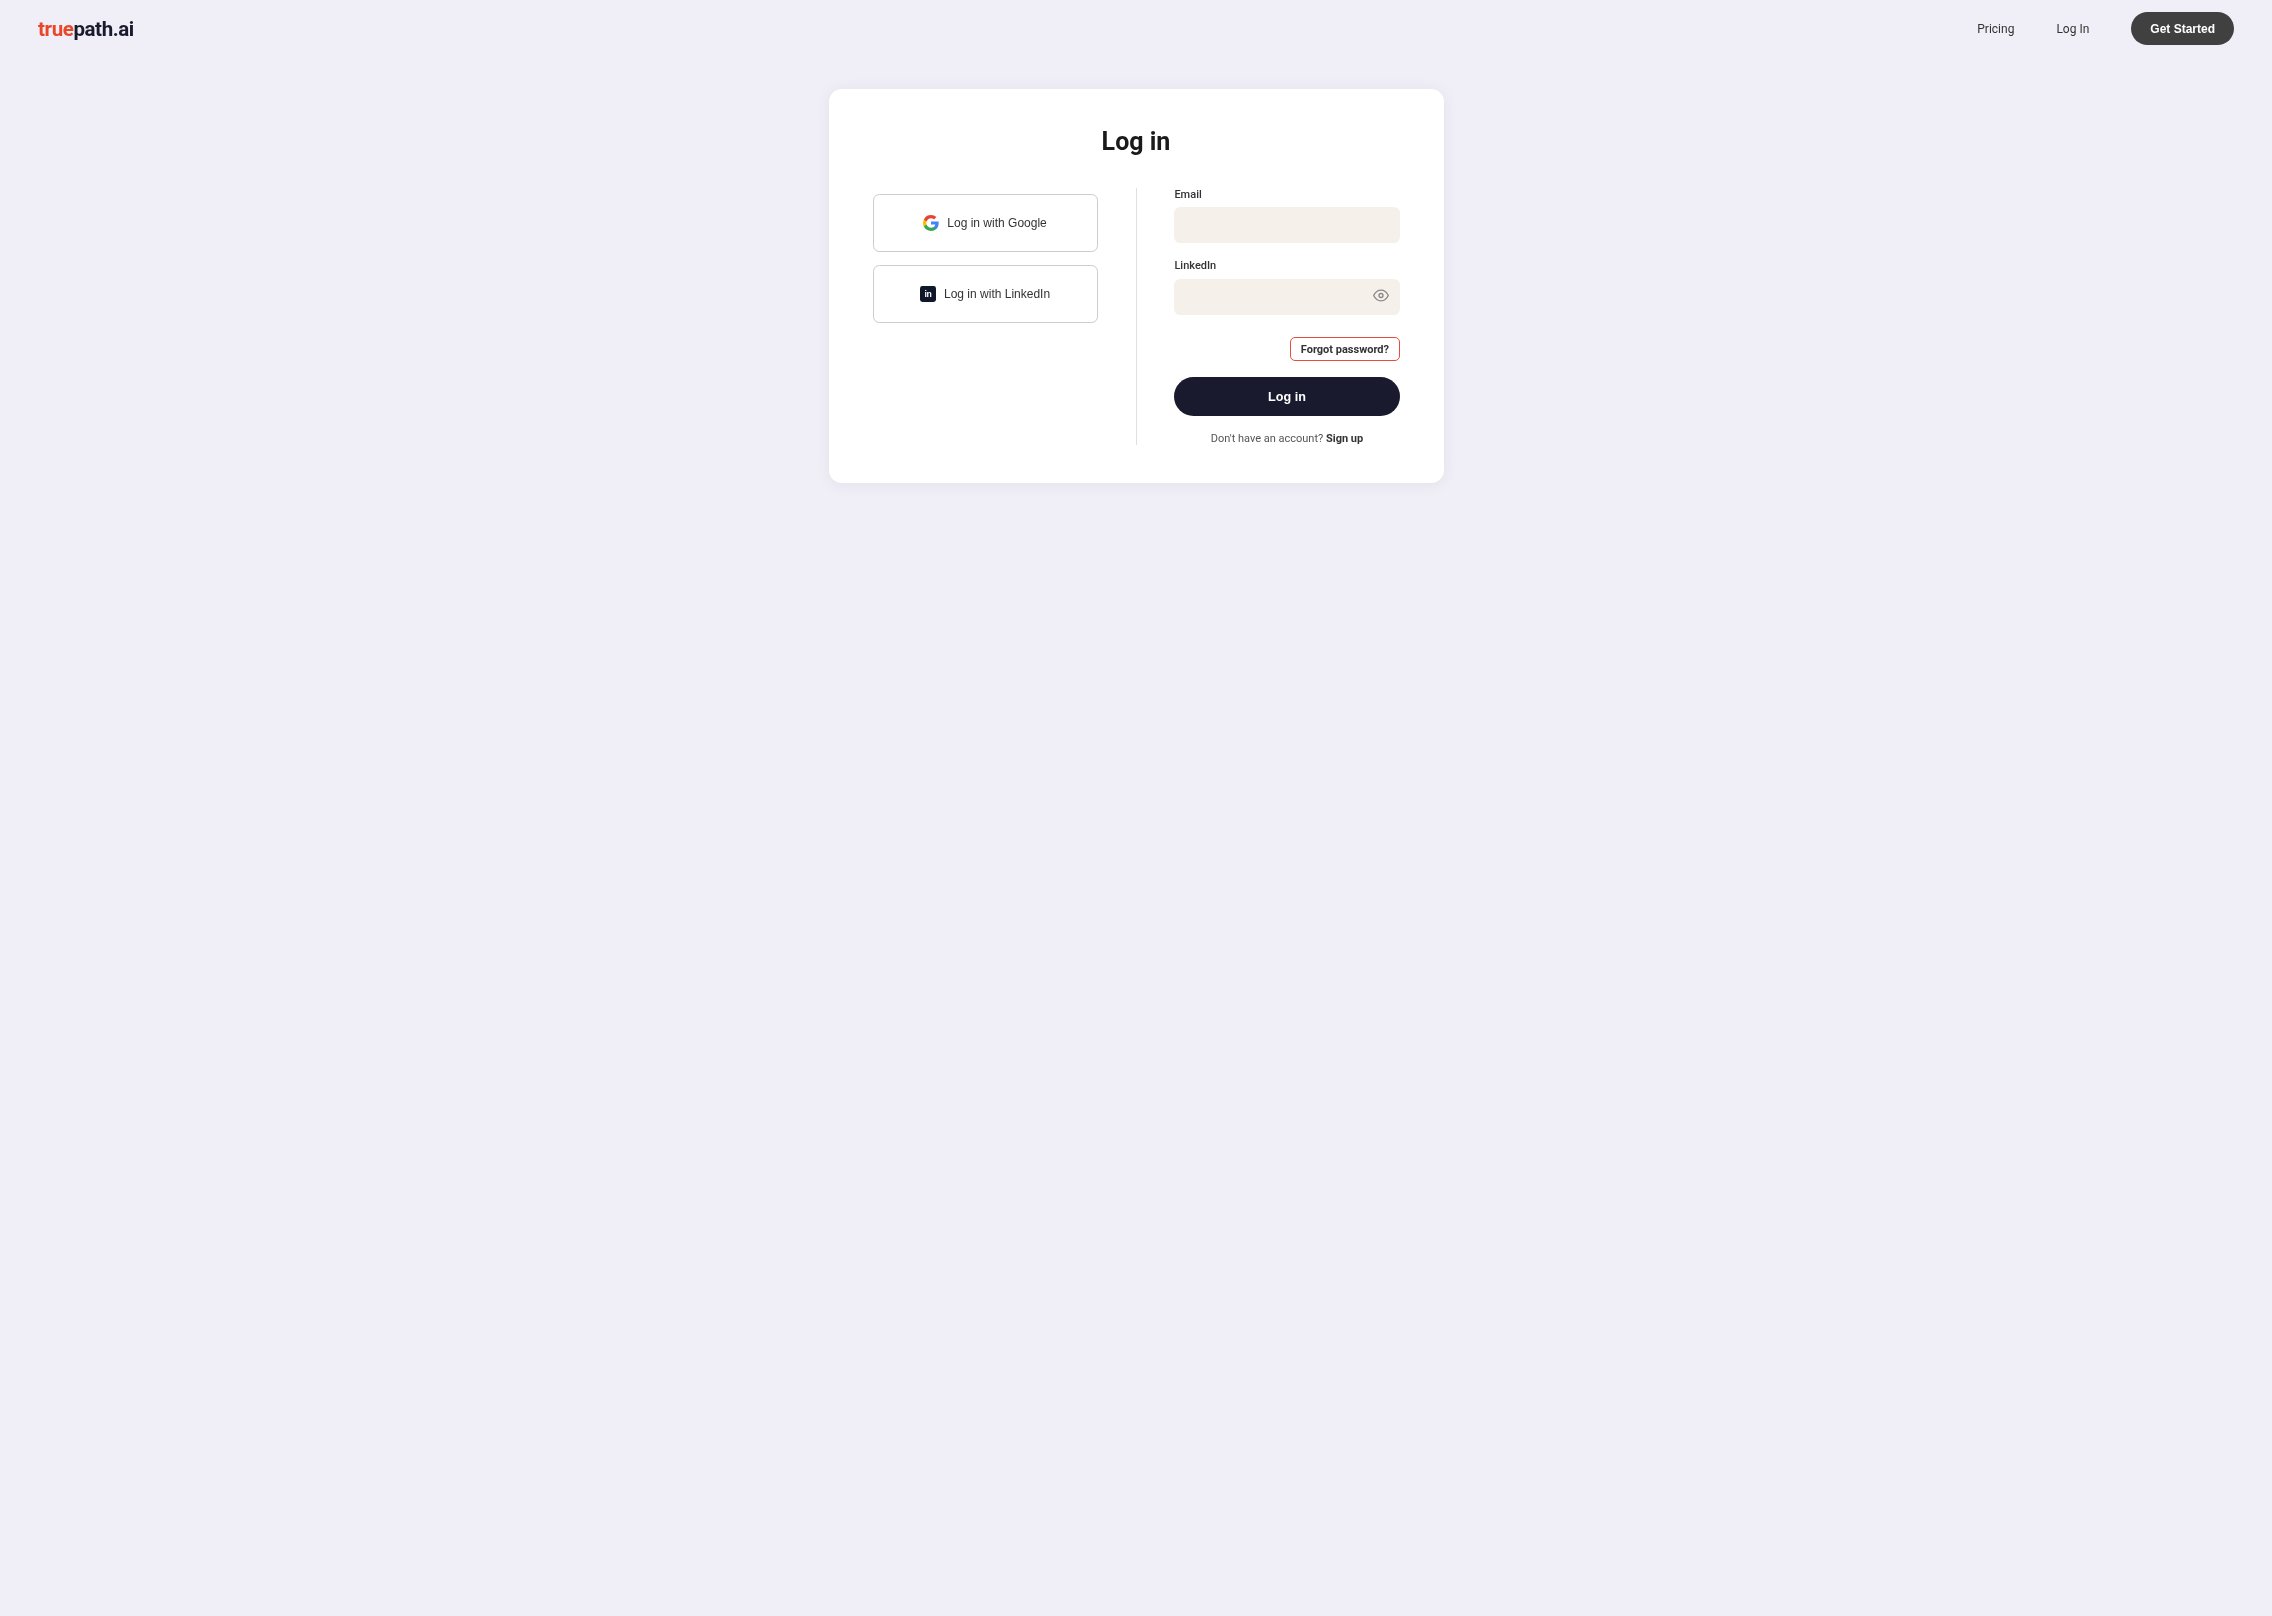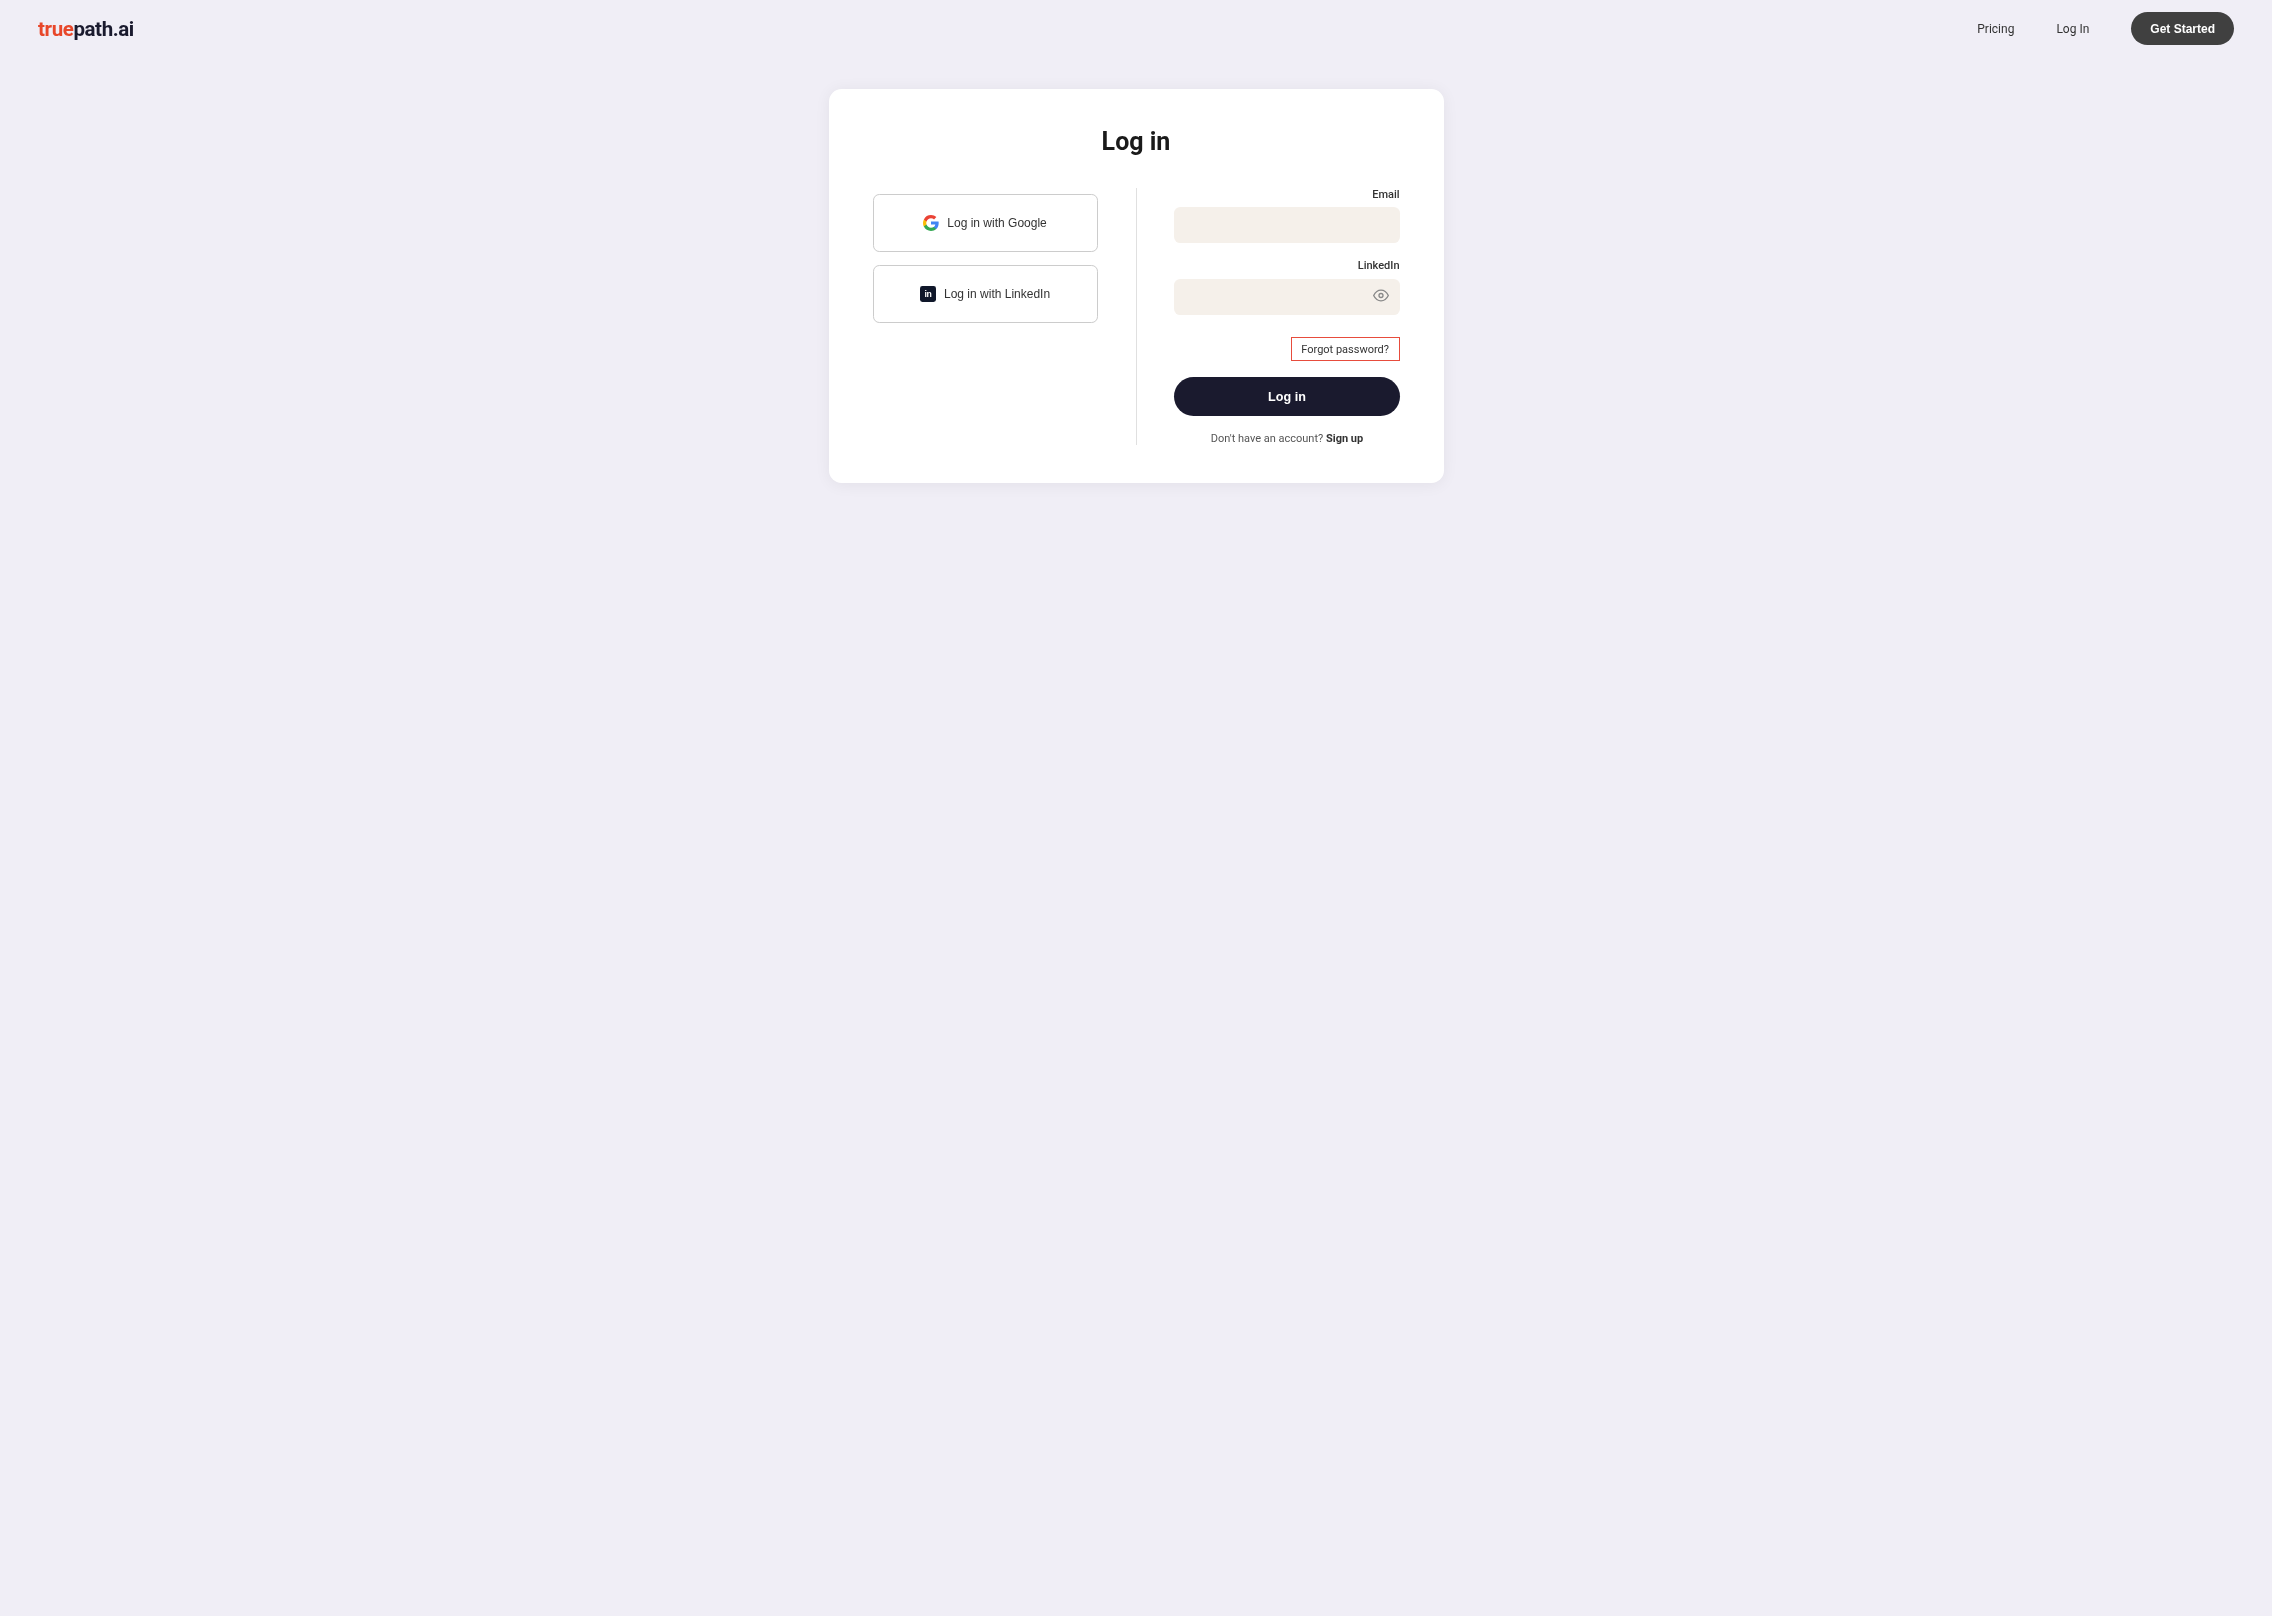--- a/index.html
+++ b/index.html
@@ -156,21 +156,20 @@
     .form-group {
       margin-bottom: 16px;
     }
 
     .form-label {
       font-size: 11px;
       font-weight: 500;
       color: #333;
       display: block;
       margin-bottom: 6.3px;
-      text-align: right;
     }
 
     .form-input {
       width: 100%;
       padding: 11px 12.6px;
       background: #f5f0ea;
       border: none;
       border-radius: 6.3px;
       font-size: 12px;
       color: #333;
@@ -197,26 +196,26 @@
 
     .forgot-password-row {
       display: flex;
       justify-content: flex-end;
       margin-top: 6.3px;
       margin-bottom: 16px;
     }
 
     .forgot-password-link {
       font-size: 11px;
-      font-weight: 400;
+      font-weight: 700;
       color: #333;
       text-decoration: none;
       border: 1.6px solid #e74c3c;
       padding: 4.7px 9.5px;
-      border-radius: 0;
+      border-radius: 5px;
     }
 
     .btn-login {
       width: 100%;
       background: #1a1a2e;
       color: #fff;
       border: none;
       border-radius: 39px;
       padding: 12.6px;
       font-size: 12.6px;

